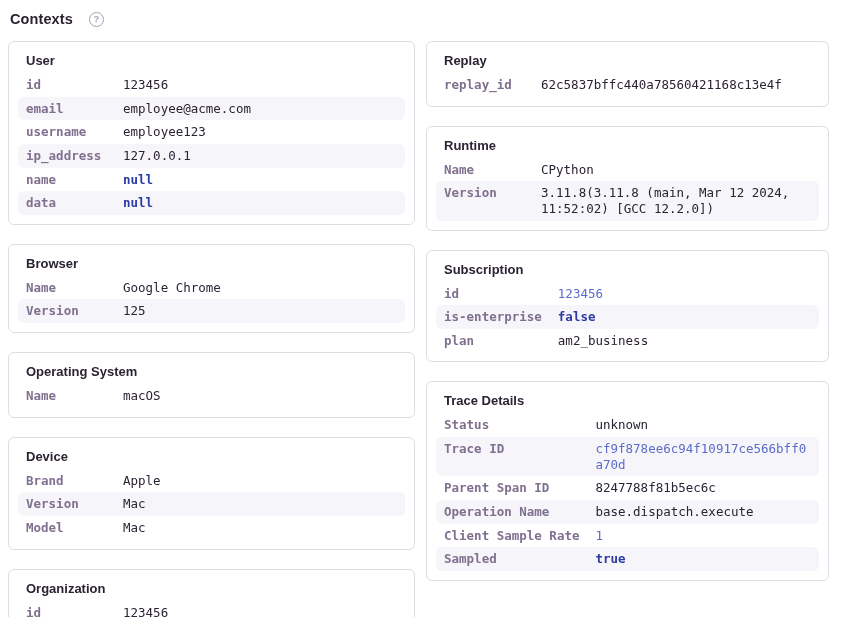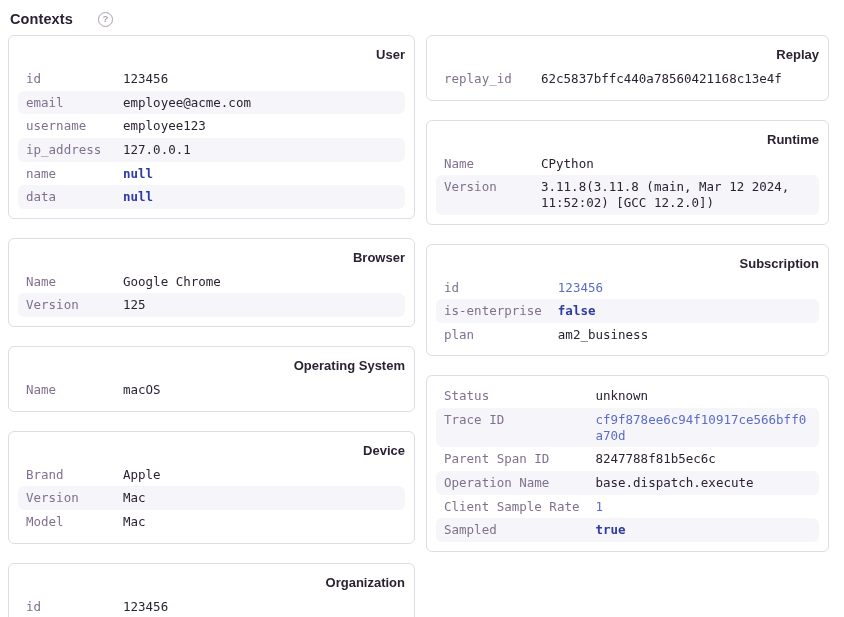--- a/index.html
+++ b/index.html
@@ -7,22 +7,22 @@
     margin: 0; padding: 0;
     width: 844px; height: 617px;
     background: var(--page_bg, #fff);
     font-family: "Liberation Sans", sans-serif;
     overflow: hidden;
   }
   .page { padding: 11px 14px 0 8px; }
 
   
   .page-heading {
-    display: flex; align-items: center; gap: 25px;
-    margin: 0 0 8px 2px;
+    display: flex; align-items: center; gap: 16px;
+    margin: 0 0 14px 2px;
   }
   .heading-text {
     font-size: 14.5px; font-weight: 700;
     color: var(--heading_text, #2b2233);
     letter-spacing: .1px;
   }
   .help-icon {
     width: 15px; height: 15px; border-radius: 50%;
     border: 1px solid var(--help_icon, #a99fb3);
     color: var(--help_icon, #a99fb3);
@@ -42,36 +42,36 @@
     background: var(--card_bg, #fff);
     border: 1px solid var(--card_border, #e0dce5);
     border-radius: 6px;
     padding: 8px 9px 9px 9px;
     width: 100%;
   }
   .card-title {
     margin: 3px 0 5px 8px;
     font-size: 13px; font-weight: 700;
     color: var(--title_text, #2b2233);
-    text-align: right;
   }
 
   
   .kv-table {
     width: 100%;
     border-collapse: separate; border-spacing: 0;
     font-family: "DejaVu Sans Mono", monospace;
     font-size: 12.5px; line-height: 1.25;
   }
   .kv-table td { padding: 4px 8px; vertical-align: top; }
   td.k {
     color: var(--key_text, #80708f);
     white-space: nowrap;
     min-width: 97px;
     width: 1px; 
+    font-weight: bold;
   }
   td.v {
     color: var(--value_text, #2b2233);
     word-break: break-word;
   }
   tr:nth-child(even) td { background: var(--row_stripe_bg, #f6f5f9); }
   tr:nth-child(even) td:first-child { border-radius: 6px 0 0 6px; }
   tr:nth-child(even) td:last-child  { border-radius: 0 6px 6px 0; }
 
   
@@ -239,20 +239,21 @@
 
   <tr class="kv-row">
     <td class="k">plan</td>
     <td class="v t-string">am2_business</td>
   </tr>
 </tbody>
     </table>
   </section>
 
   <section class="card">
+    <h3 class="card-title">Trace Details</h3>
     <table class="kv-table">
       <tbody>
   <tr class="kv-row">
     <td class="k">Status</td>
     <td class="v t-string">unknown</td>
   </tr>
 
   <tr class="kv-row">
     <td class="k">Trace ID</td>
     <td class="v t-link">cf9f878ee6c94f10917ce566bff0a70d</td>

